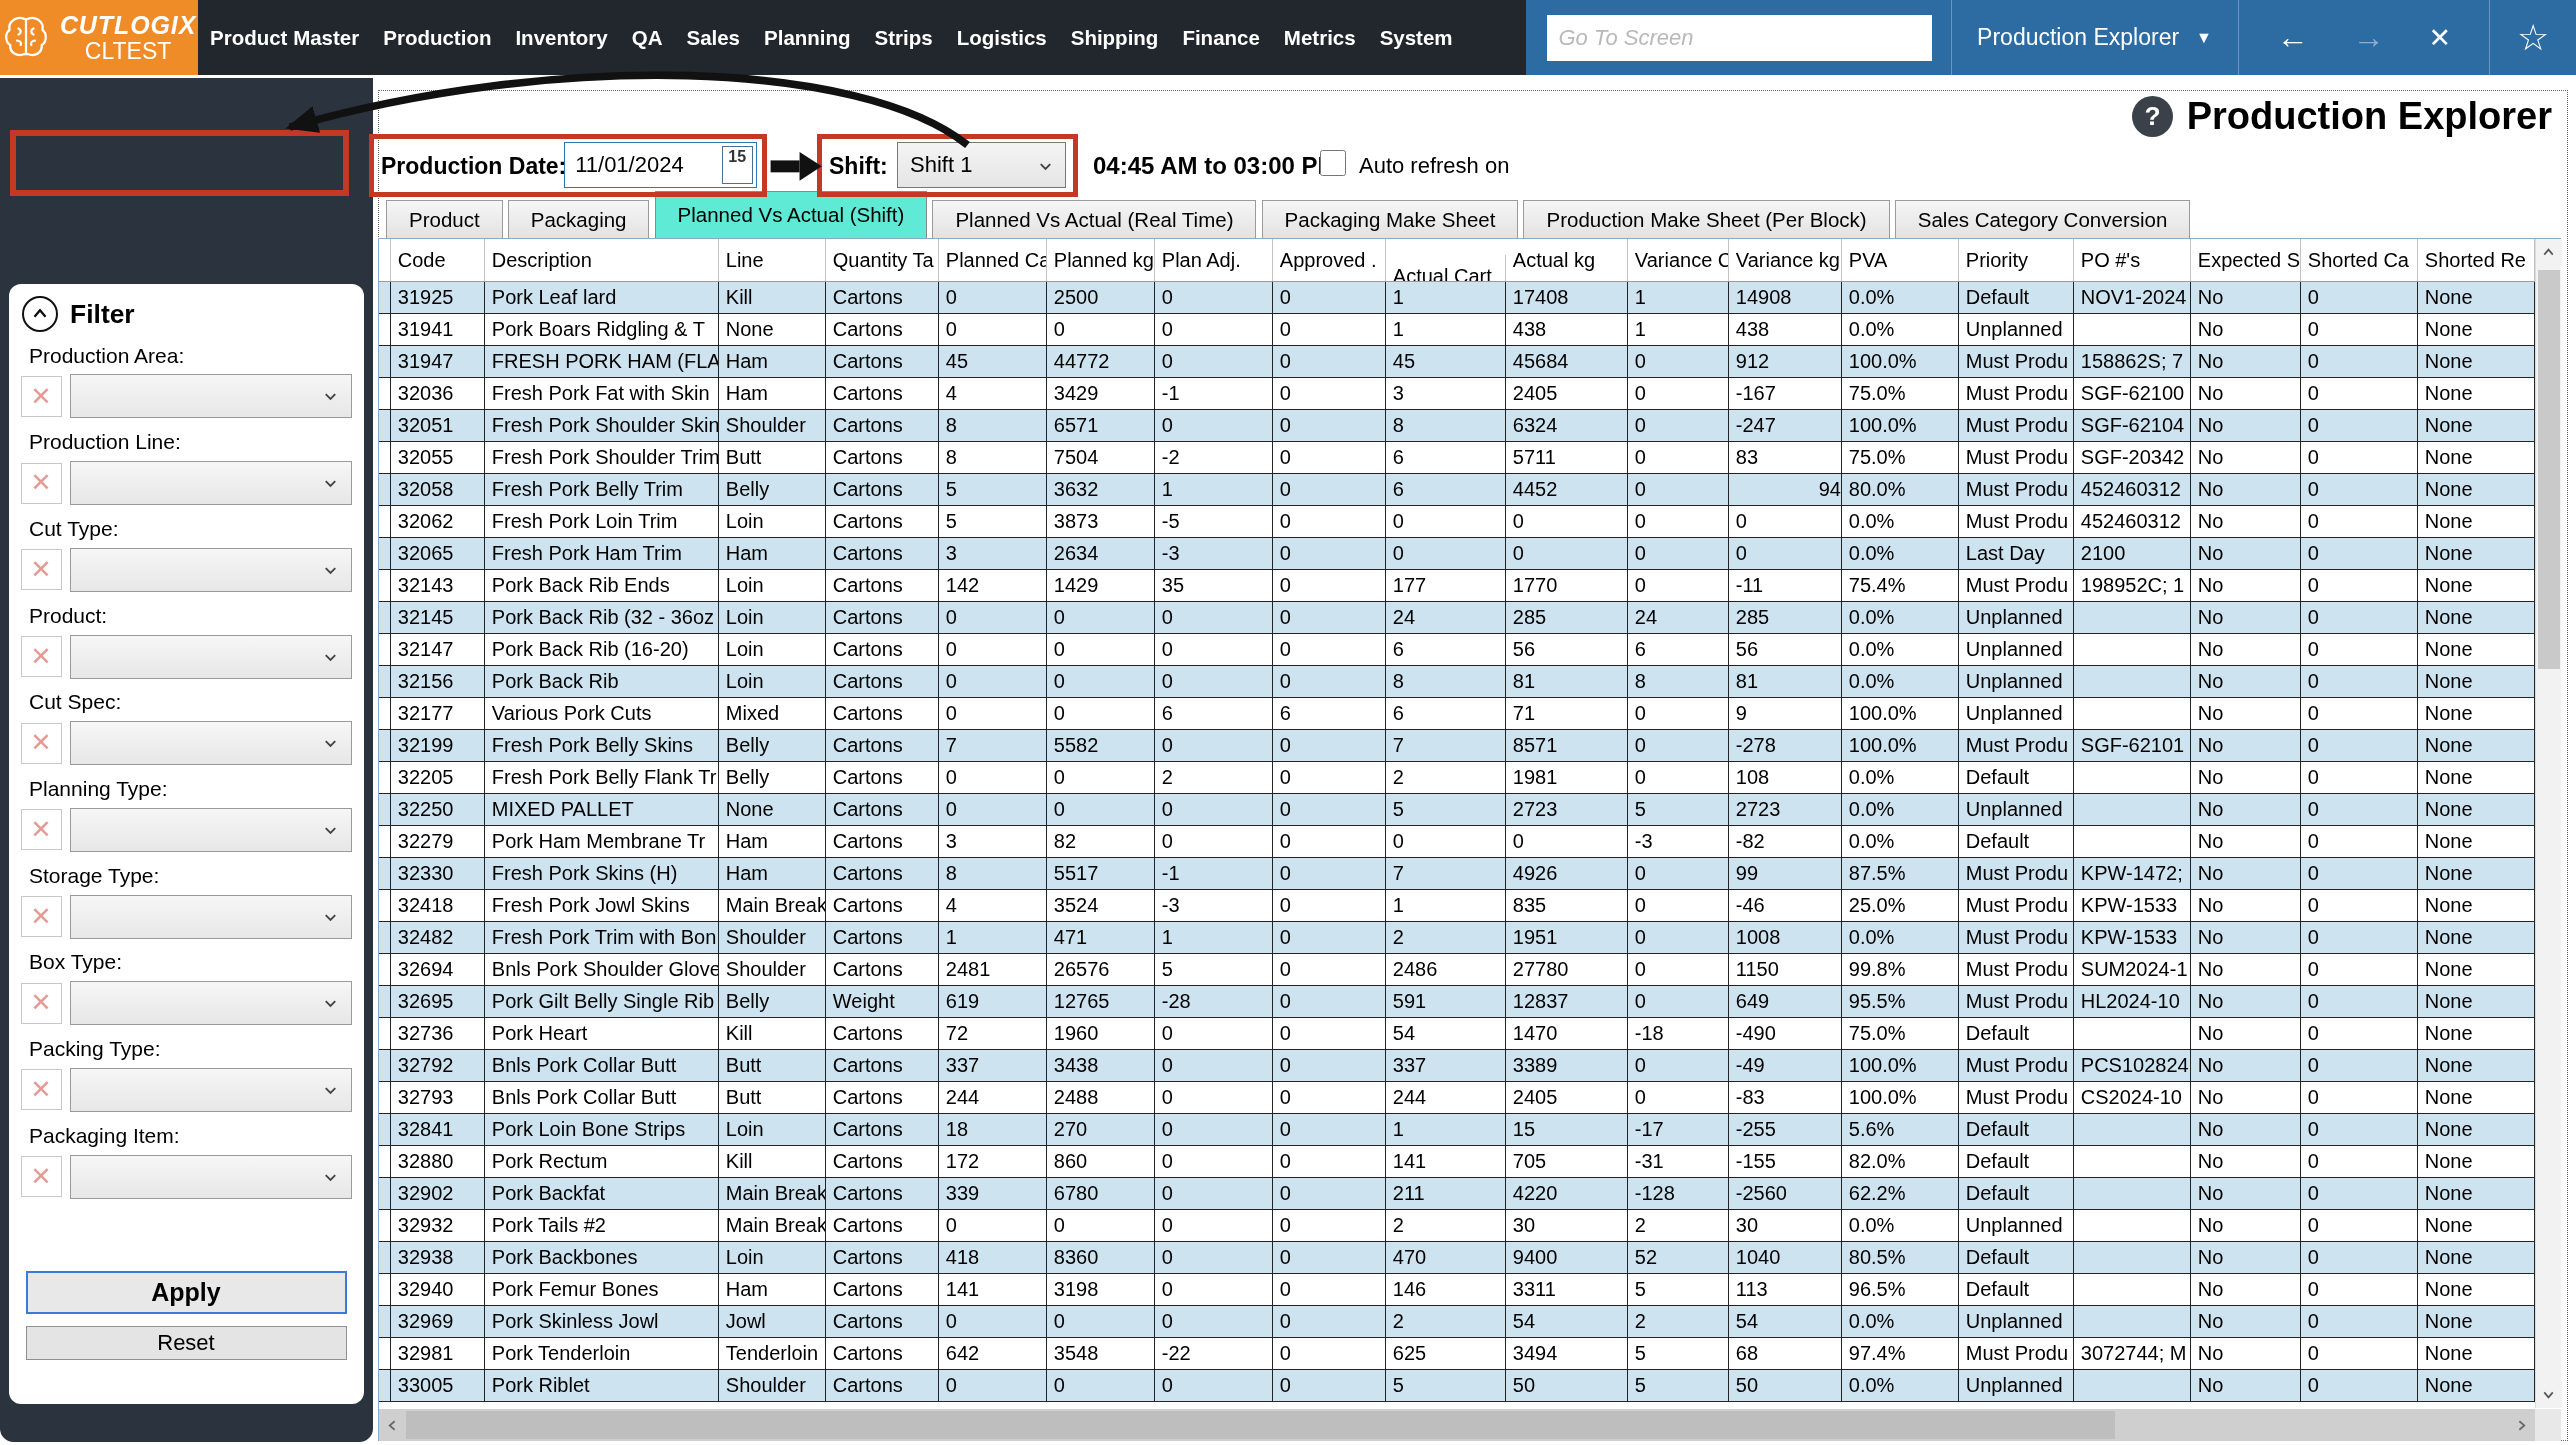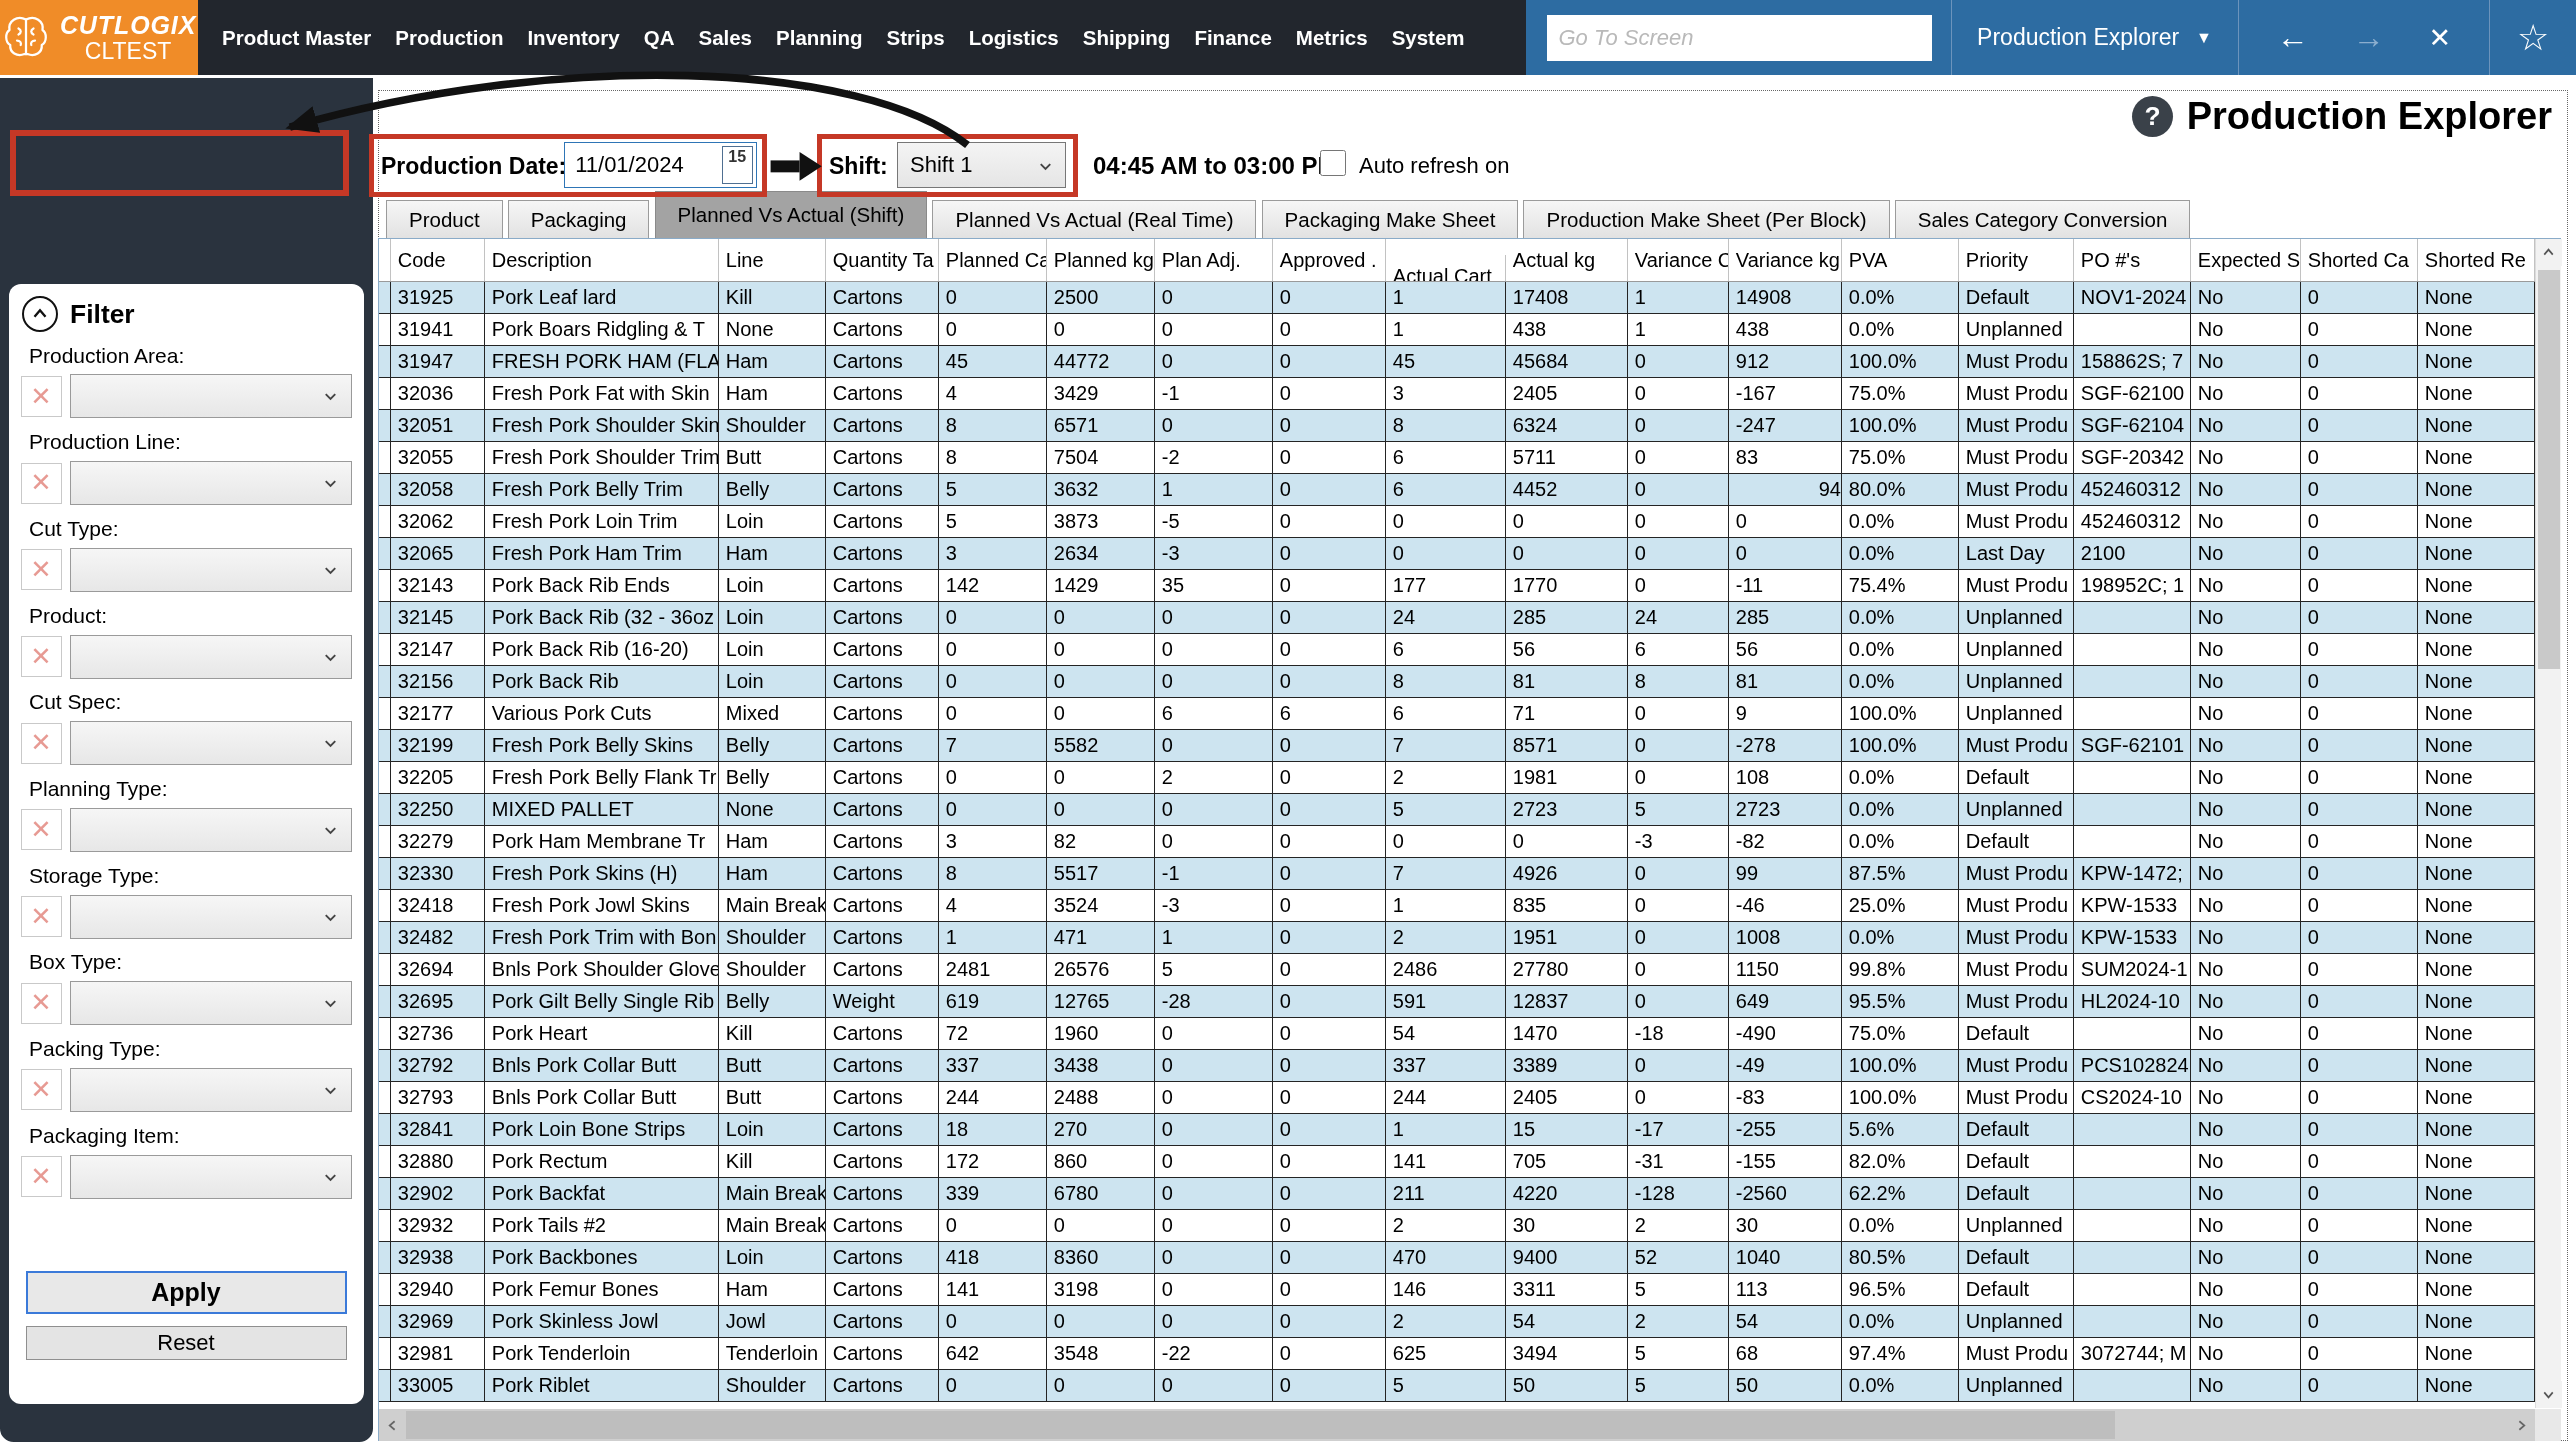--- a/index.html
+++ b/index.html
@@ -4,21 +4,21 @@
 <style>
   * { margin:0; padding:0; box-sizing:border-box; }
   html,body { width:2576px; height:1446px; font-family:"Liberation Sans", sans-serif; background:#ffffff; overflow:hidden; position:relative; }
 
   
   .topbar { position:absolute; left:0; top:0; width:2576px; height:75px; background:#22262d; display:flex; align-items:stretch; z-index:10; }
   .logo { width:198px; background:#f08c28; display:flex; align-items:center; justify-content:center; gap:10.2px; }
   .logo-text { display:flex; flex-direction:column; align-items:center; line-height:1.05; }
   .logo-line1 { color:#fff; font-weight:bold; font-style:italic; font-size:25px; letter-spacing:0.9px; }
   .logo-line2 { color:#fff; font-size:23px; }
-  .menu { flex:1; display:flex; align-items:center; padding-left:12px; }
+  .menu { flex:1; display:flex; align-items:center; }
   .menu-item { color:#fff; font-weight:bold; font-size:20.5px; padding:0 12px; cursor:pointer; white-space:nowrap; }
   .blue-zone { width:1050px; background:#2d6ca2; display:flex; align-items:center; }
   .goto-input { margin-left:20.5px; width:385px; height:46px; border:none; font-size:22px; padding:0 12px; color:#222; }
   .goto-input::placeholder { color:#b9b9b9; font-style:italic; }
   .screen-select { height:100%; display:flex; align-items:center; gap:17px; padding:0 25.6px; margin-left:19px; border-left:1.7px solid #6c94bc; border-right:1.7px solid #6c94bc; cursor:pointer; }
   .screen-select-label { color:#fff; font-size:23px; white-space:nowrap; }
   .dd-arrow { color:#fff; font-size:16px; }
   .nav-btns { height:100%; display:flex; align-items:center; gap:44px; padding:0 38px; border-right:1.7px solid #6c94bc; }
   .nav-glyph { font-size:32px; color:#fff; cursor:pointer; }
   .nav-glyph.disabled { color:#8caece; cursor:default; }
@@ -62,21 +62,21 @@
   .cal-num { text-align:center; font-size:16px; font-weight:bold; color:#333; line-height:1.2; }
   .shift-select { position:absolute; left:897px; top:142px; width:169px; height:46px; background:linear-gradient(#f4f4f4,#e5e5e5); border:1.7px solid #777; z-index:3; display:flex; align-items:center; padding-left:12px; font-size:22px; cursor:pointer; }
   .shift-select .combo-chev { top:13.6px; }
   .time-range { position:absolute; left:1093px; top:152px; font-size:24px; font-weight:bold; z-index:3; white-space:nowrap; }
   .auto-chk { position:absolute; left:1320px; top:150px; width:25.6px; height:25.6px; z-index:3; }
   .auto-lbl { position:absolute; left:1359px; top:153px; font-size:22px; z-index:3; }
 
   
   .tabs { position:absolute; left:386px; top:193px; height:45px; display:flex; align-items:flex-end; z-index:4; }
   .tab { height:38px; display:flex; align-items:center; padding:0 22px; font-size:20.5px; color:#000; background:linear-gradient(#f6f6f6,#e2e2e2); border:0.9px solid #9b9b9b; border-bottom:none; margin-right:5.1px; cursor:pointer; white-space:nowrap; }
-  .tab.active { height:47px; background:#a3a3a3; border:0.9px solid #8a8a8a; border-bottom:none; position:relative; z-index:6; font-size:20.5px; }
+  .tab.active { height:47px; background:#5eead4; border:0.9px solid #8a8a8a; border-bottom:none; position:relative; z-index:6; font-size:20.5px; }
 
   
   .grid { position:absolute; left:378px; top:238px; width:2183px; height:1203px; border-top:1.7px solid #8aabc8; border-left:1.7px solid #8aabc8; background:#fff; z-index:2; }
   .grid-header { display:flex; height:43px; background:#fff; border-bottom:1.7px solid #9a9a9a; }
   .hcell { font-size:20px; color:#000; padding:10.2px 0 0 6.8px; border-right:1.7px solid #c2c2c2; white-space:nowrap; overflow:hidden; flex:none; }
   .hgutter { width:12px; border-right:1.7px solid #c2c2c2; flex:none; }
   .grid-body { position:relative; }
   .grid-row { display:flex; height:32px; border-bottom:1.7px solid #242424; background:#fff; }
   .grid-row.alt { background:#cde4f0; }
   .cell { font-size:20px; color:#000; line-height:30px; padding-left:6.8px; border-right:1.7px solid #242424; white-space:nowrap; overflow:hidden; flex:none; }

